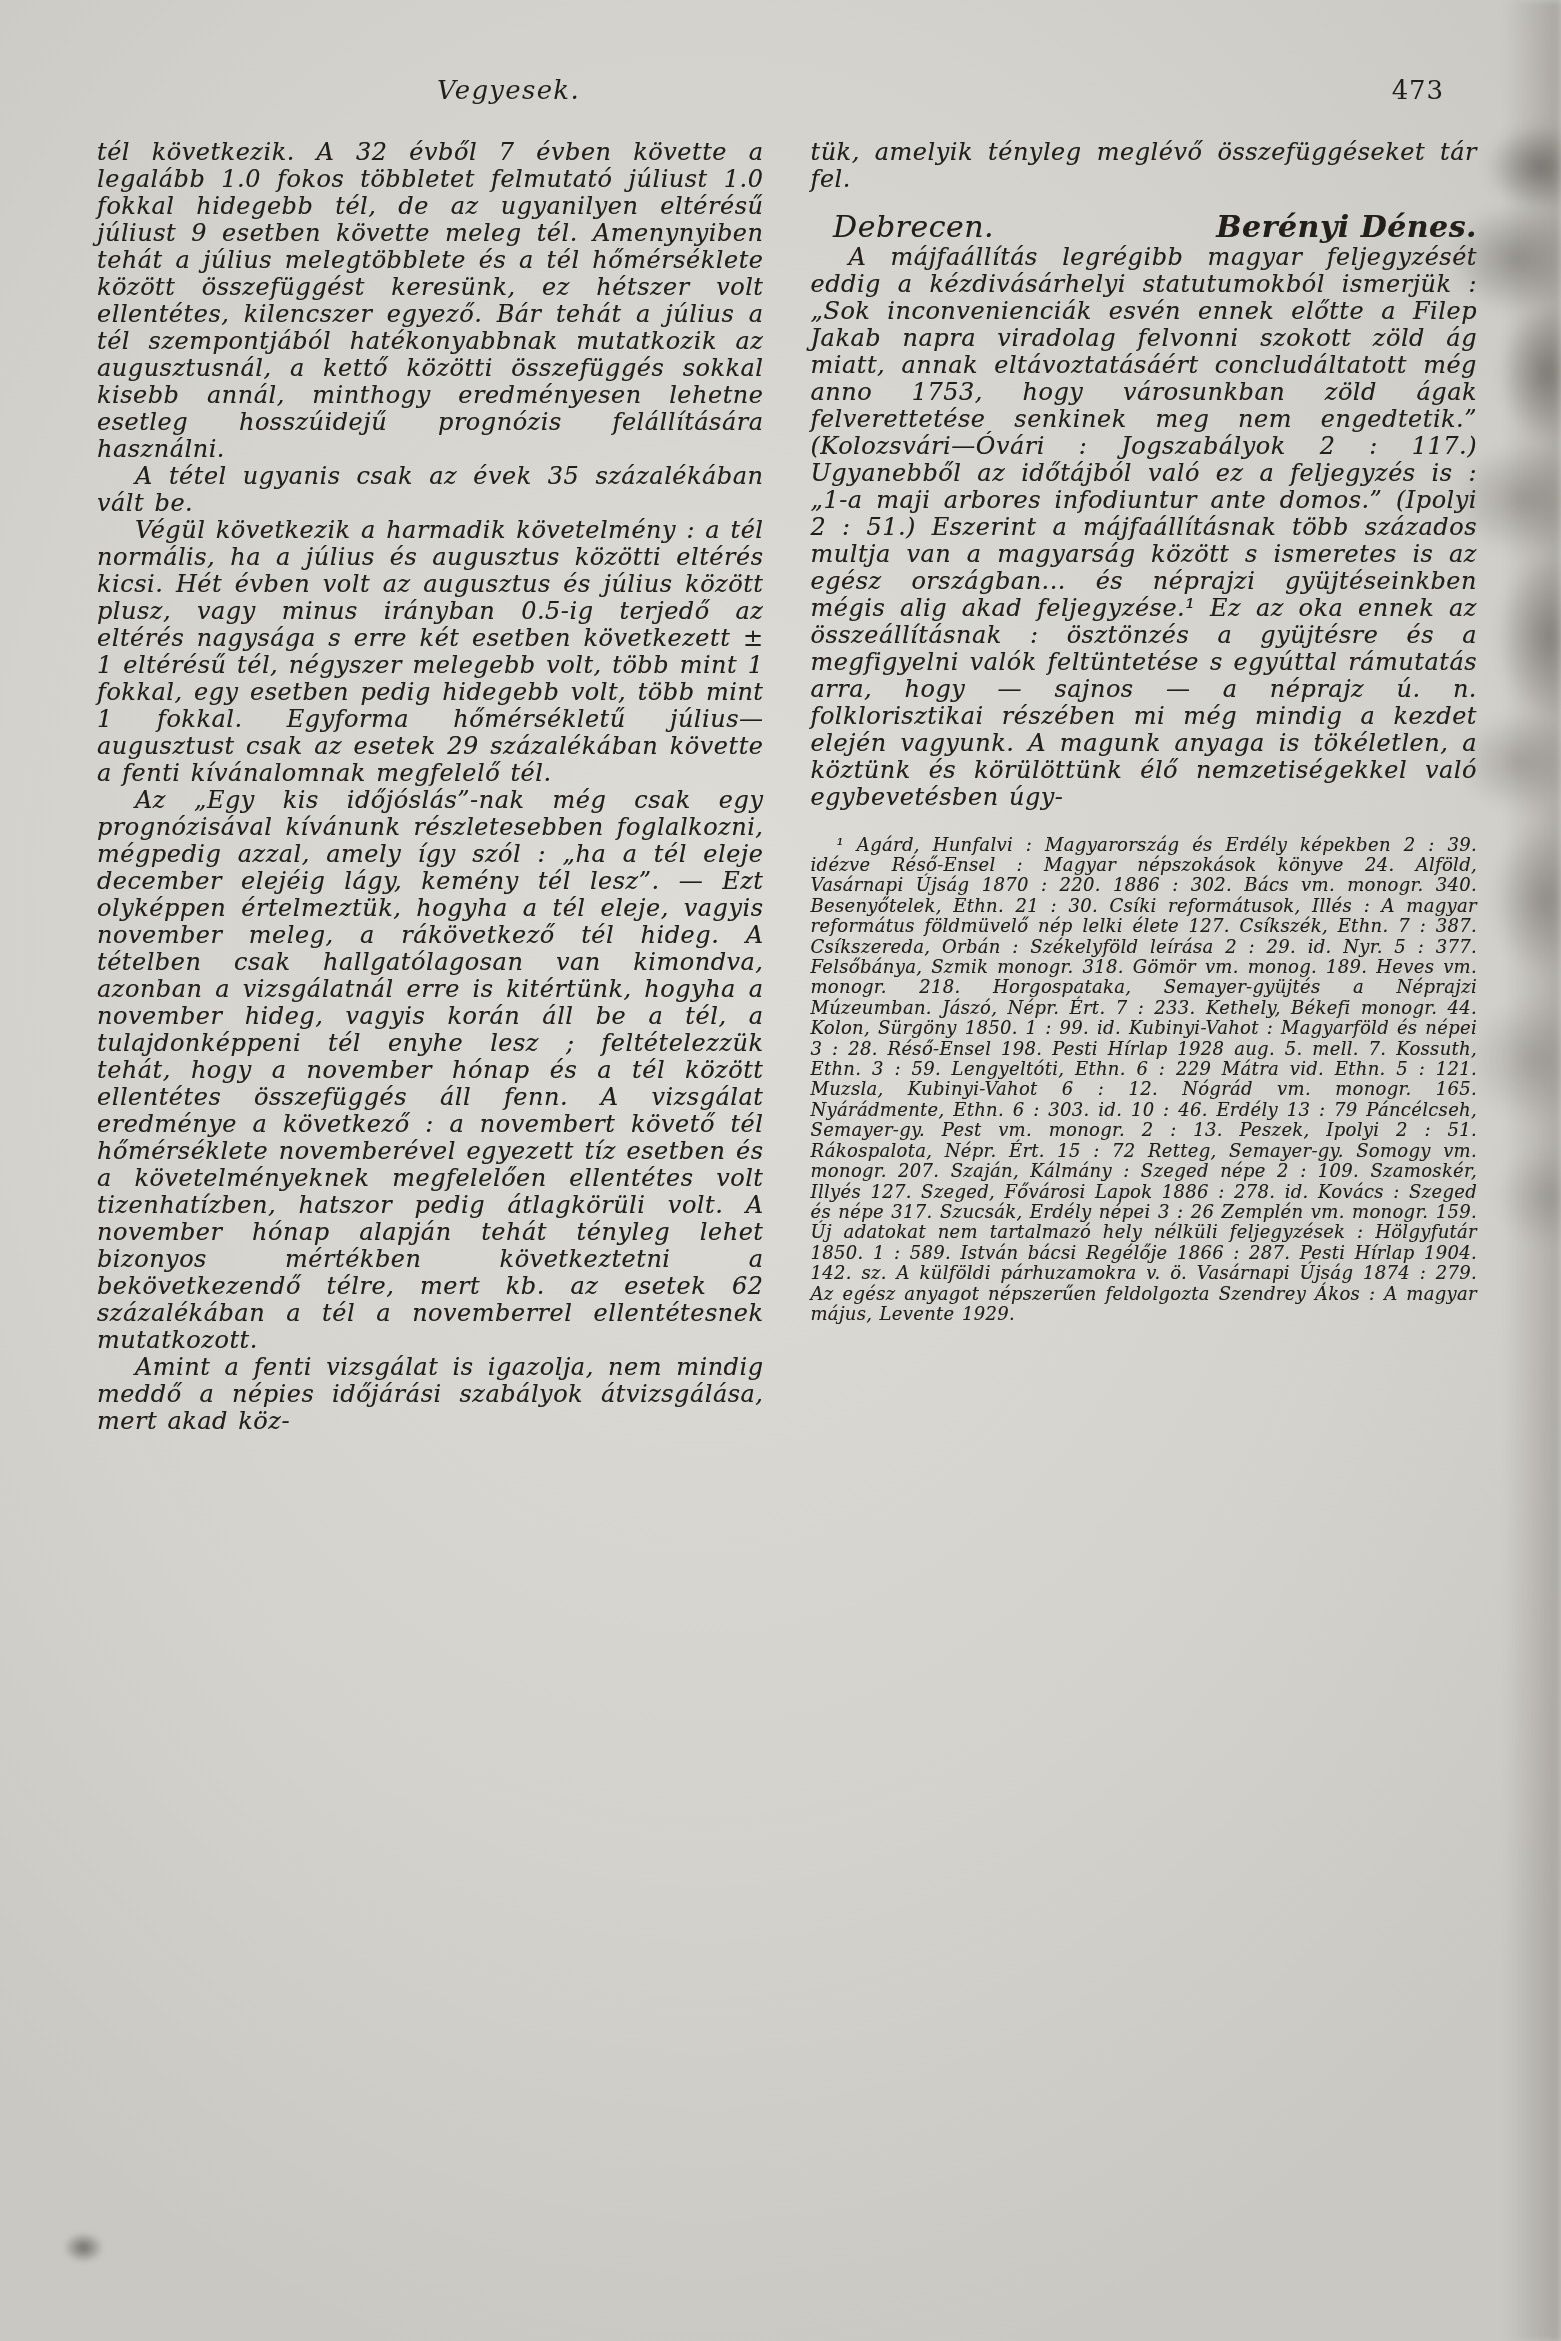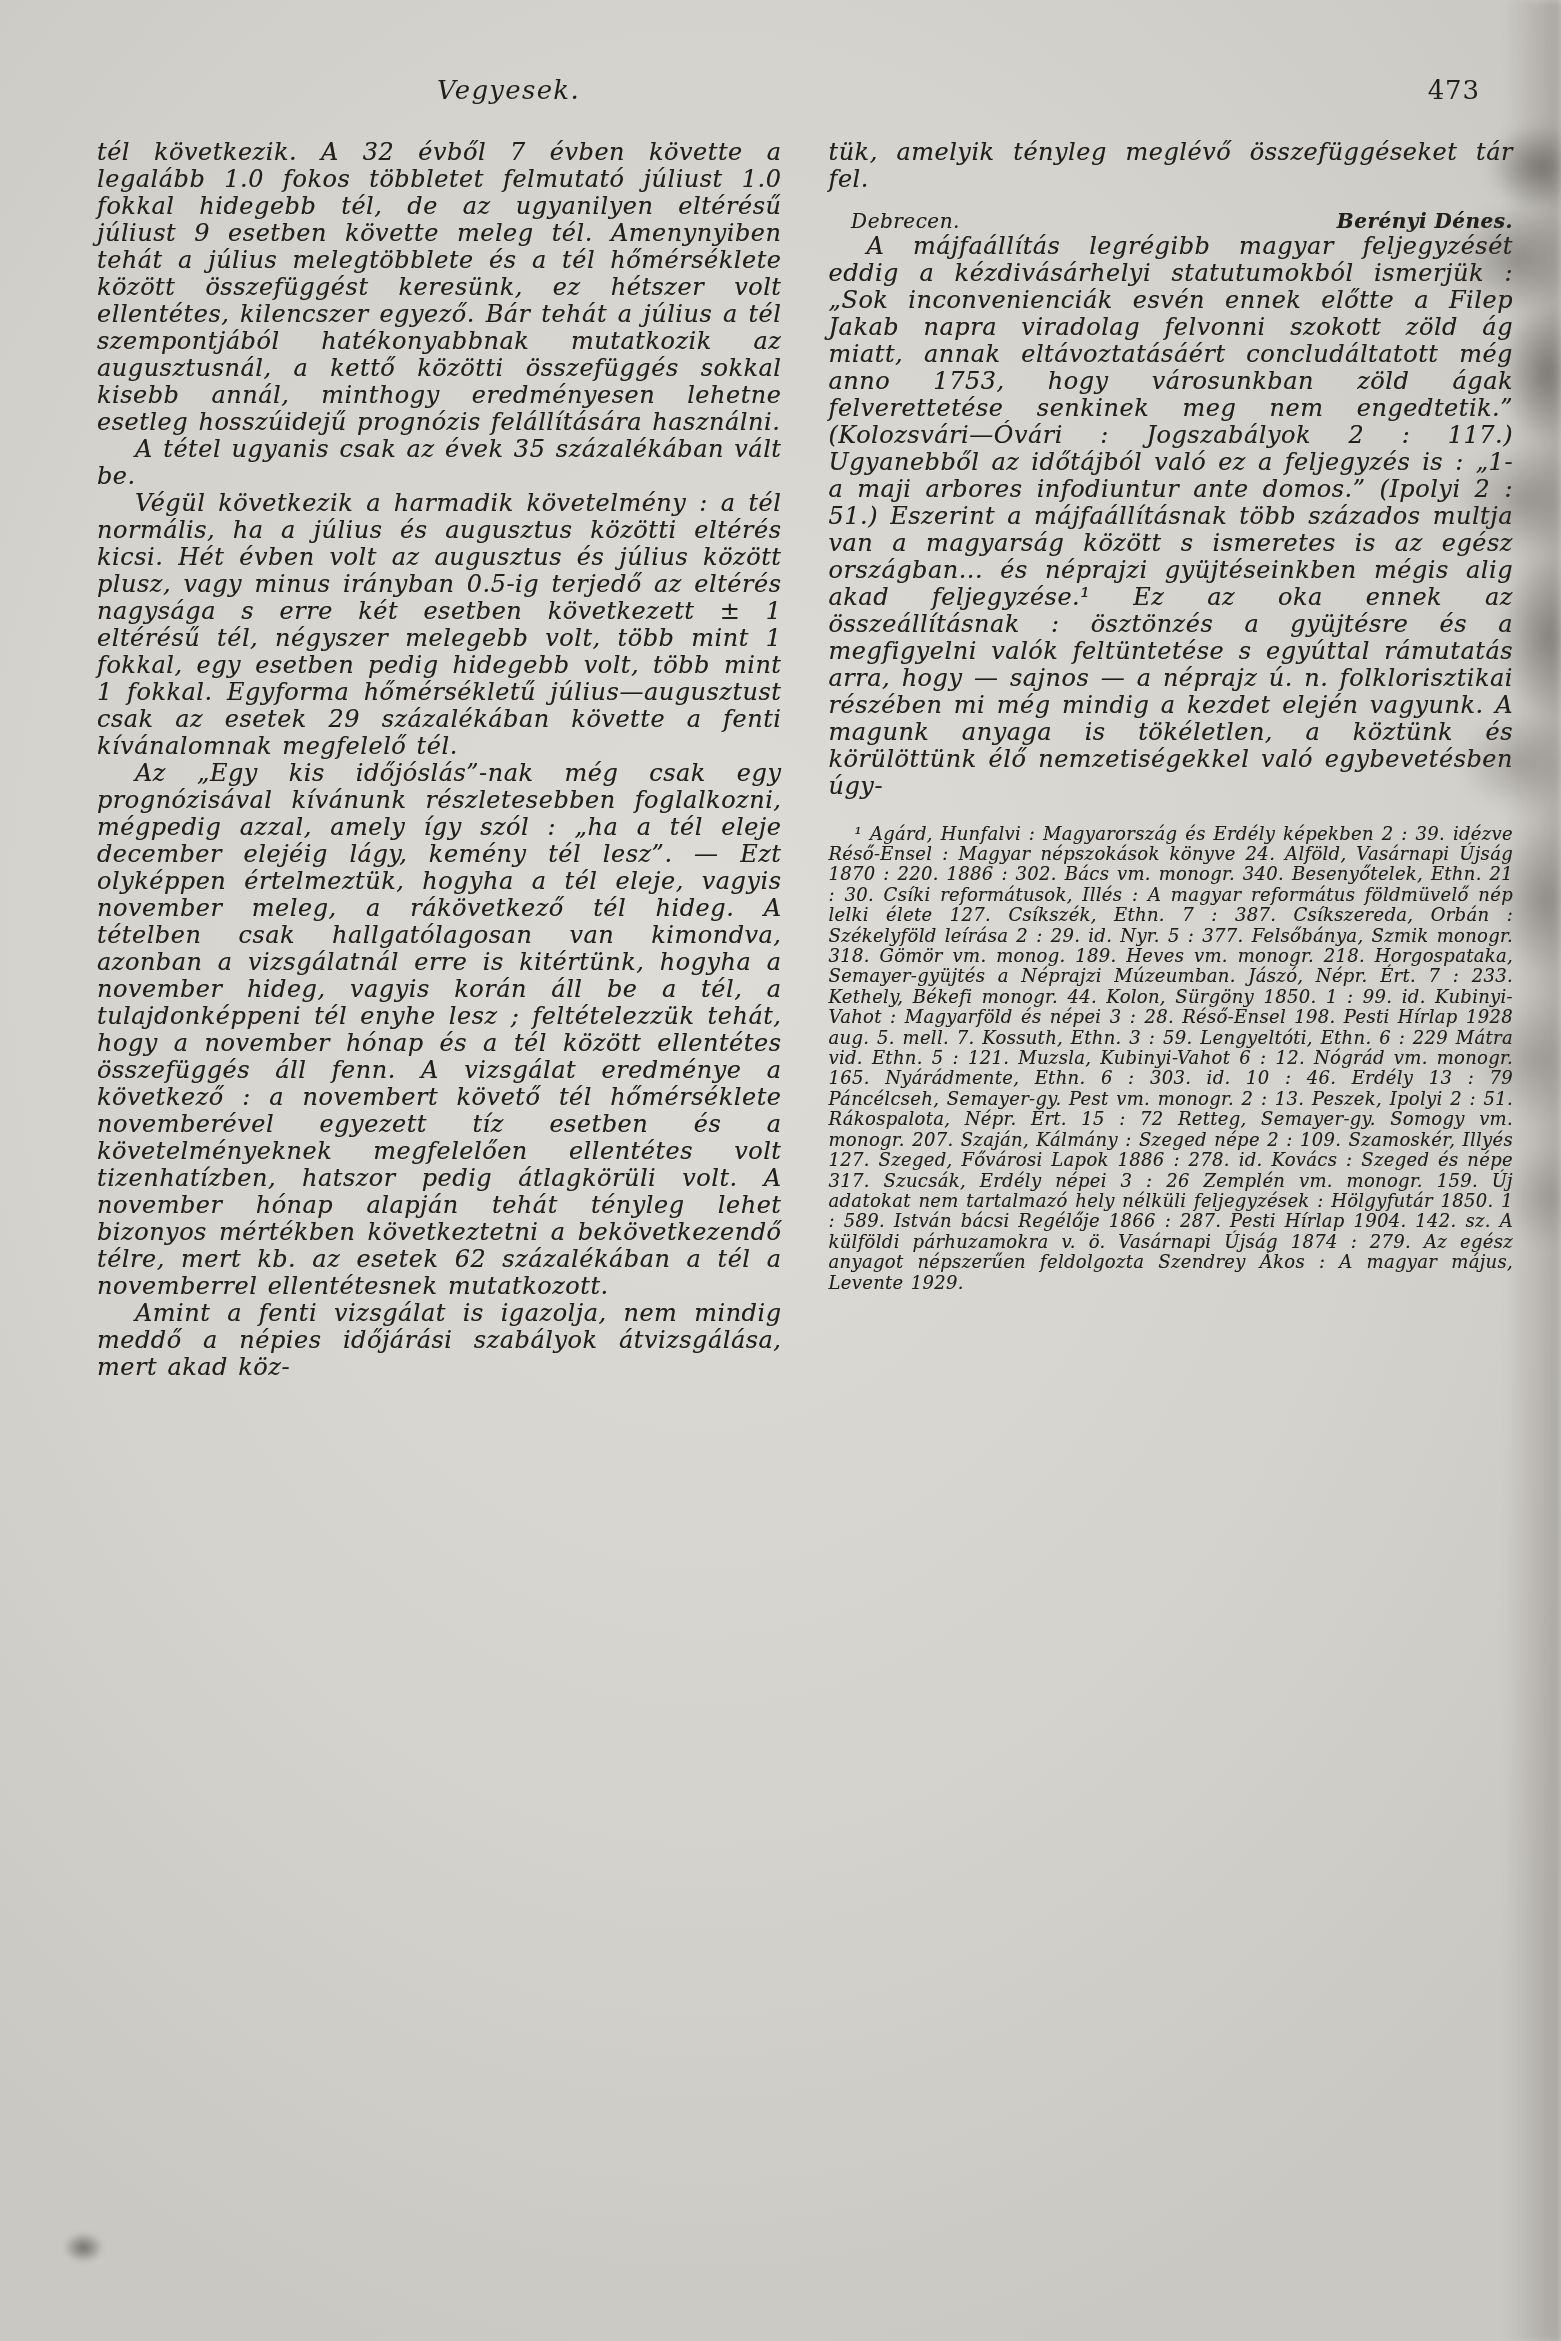--- a/index.html
+++ b/index.html
@@ -14,21 +14,21 @@
     font-family: "DejaVu Serif", serif;
     color: var(--ink, #221f1b);
     background:
       radial-gradient(1128px 1475px at 45% 40%, #dedcd7 0%, #d4d2cd 62%, #cac8c3 100%);
   }
 
   .page {
     position: relative;
     width: 1561px;
     height: 2342px;
-    padding: 75px 48px 0 97px;
+    padding: 75px 84px 0 97px;
   }
 
   
   .running-head {
     position: relative;
     height: 38px;
     margin-bottom: 26px;
   }
   .running-title {
     position: absolute;
@@ -68,21 +68,21 @@
     text-shadow: 0 0 0.5px rgba(30, 28, 24, 0.45);
   }
   .para.no-indent { text-indent: 0; }
 
   .byline {
     display: flex;
     justify-content: space-between;
     align-items: baseline;
     margin-top: 15.6px;
     padding-left: 22.6px;
-    font-size: 20px;
+    font-size: 30px;
     letter-spacing: 0.5px;
     text-shadow: 0 0 0.5px rgba(30, 28, 24, 0.45);
   }
   .byline .author { font-weight: bold; }
 
   .section-title {
     margin: 40px 0 31px 0;
     text-align: center;
     font-weight: bold;
     font-size: 25px;

